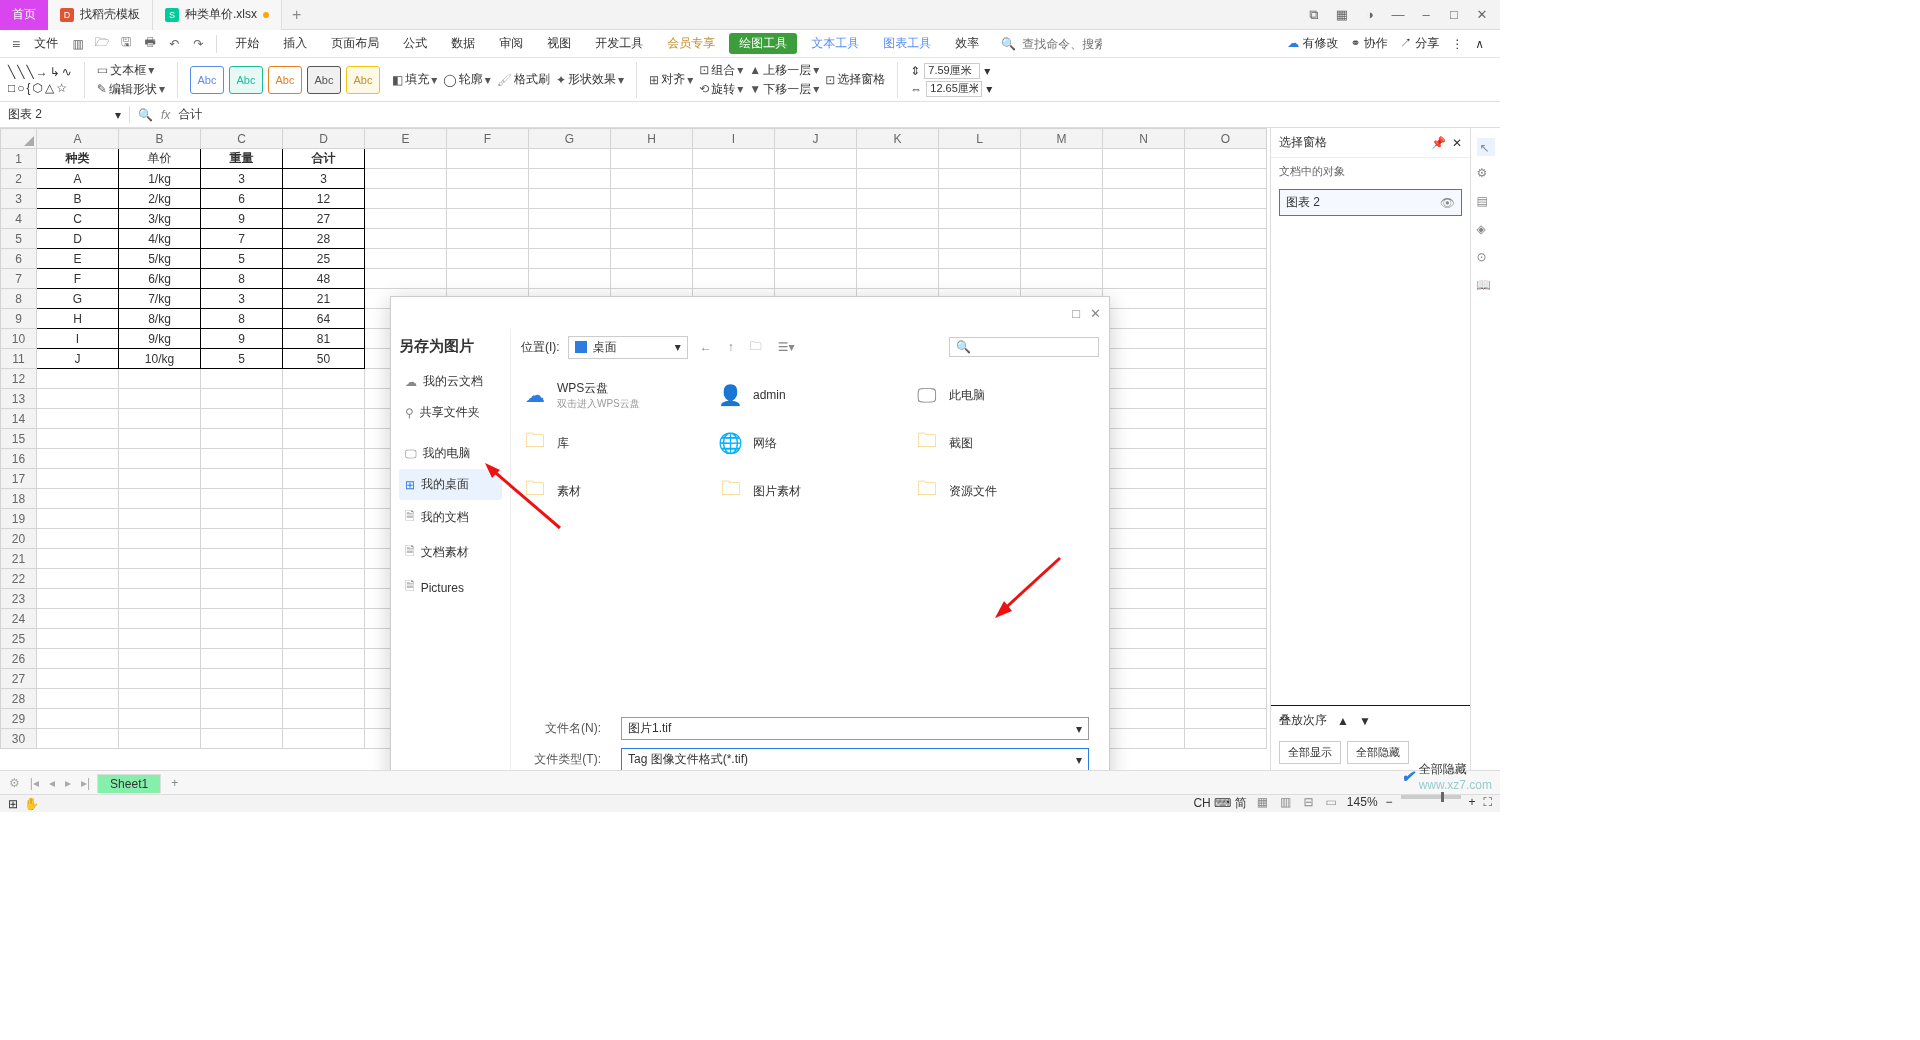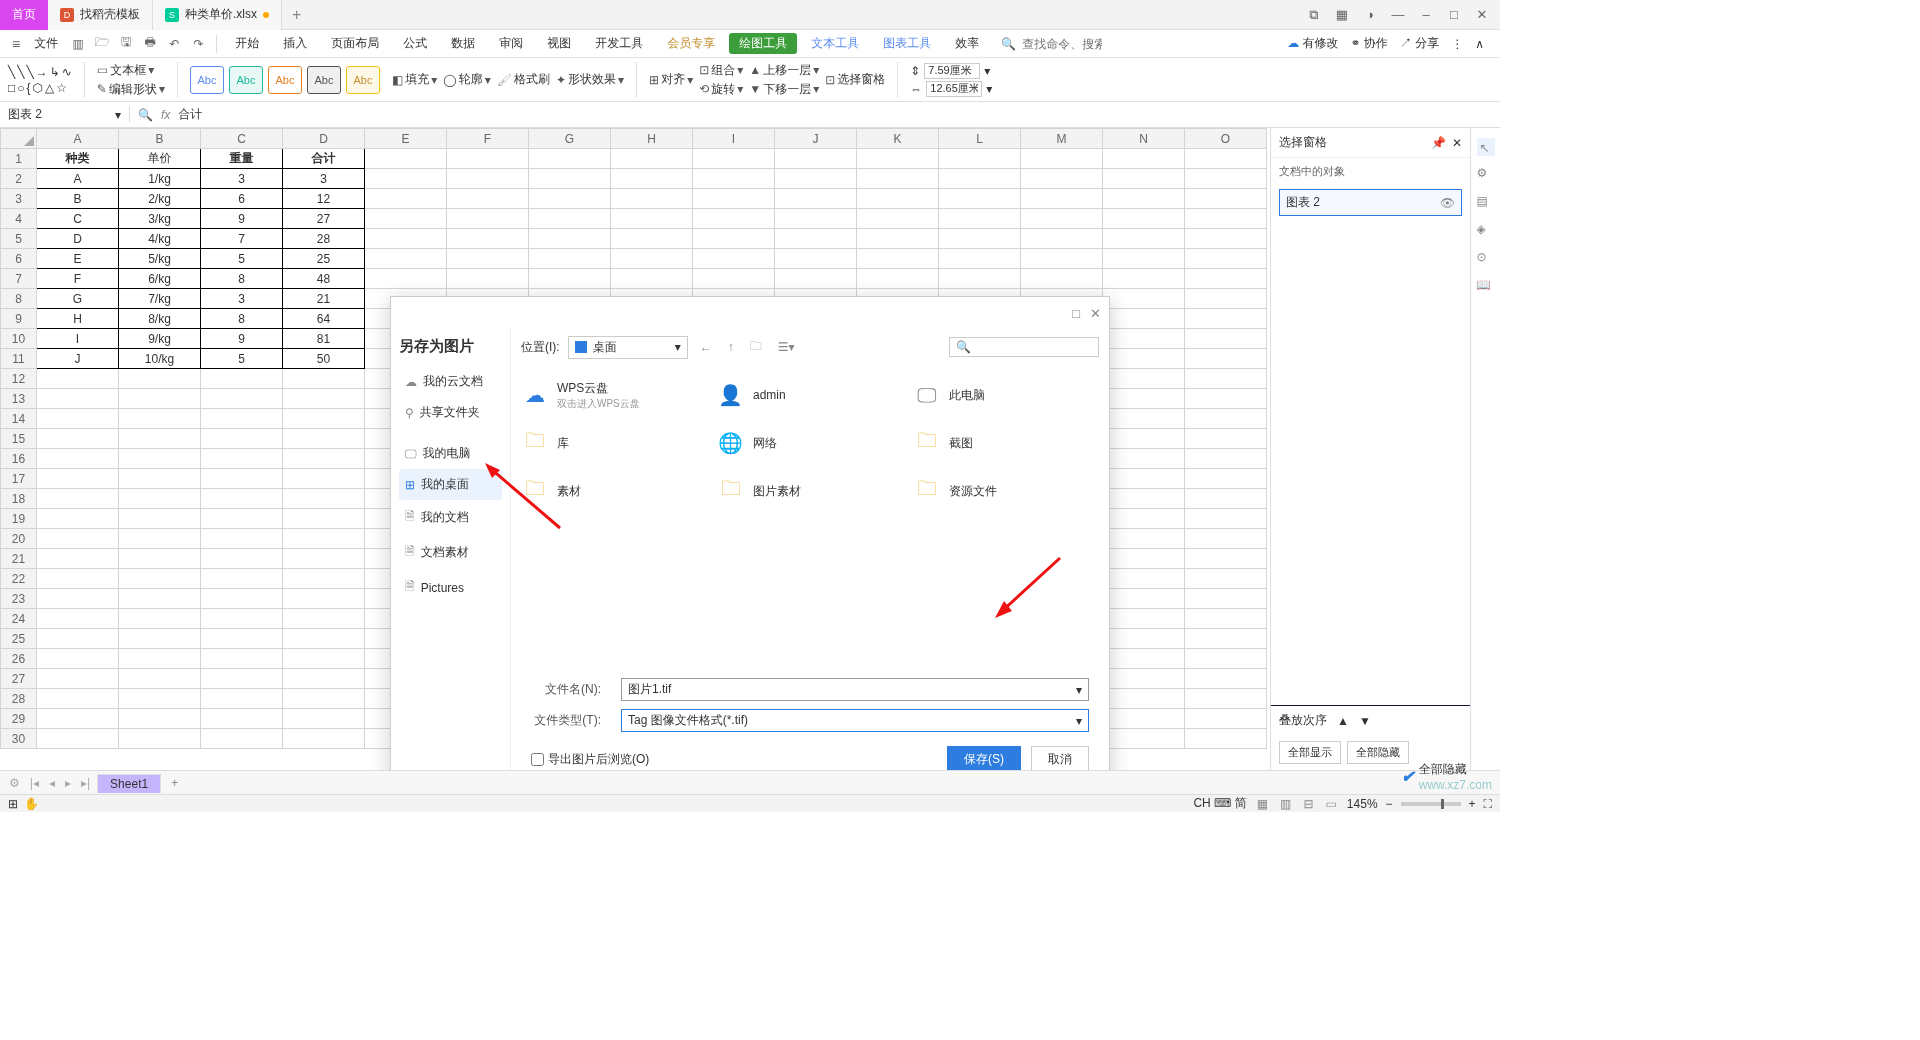--- a/index.html
+++ b/index.html
@@ -108,25 +108,25 @@
 .dlgbtns .chk{display:flex;align-items:center;gap:4px}
 .dlgbtns .sp{flex:1}
 .btn{border:1px solid #ccc;padding:4px 16px;cursor:pointer;background:#fff}
 .btn.primary{background:#2d7de0;color:#fff;border-color:#2d7de0}
 
 .arrow{position:absolute;pointer-events:none}
 
 .shtabs{height:24px;display:flex;align-items:center;border-top:1px solid #ddd;background:#f7f7f7;padding:0 6px;gap:4px}
 .shtabs .nav{color:#aaa;padding:0 3px}
 .shtabs .stg{color:#aaa;padding:0 3px}
-.shtab{background:#c4b5fd;border:1px solid #ddd;border-bottom:none;padding:2px 12px;position:relative;top:1px}
+.shtab{background:#86efac;border:1px solid #ddd;border-bottom:none;padding:2px 12px;position:relative;top:1px}
 .shtabs .plus{color:#888;padding:0 6px}
 
 .status{height:18px;background:#f3f3f3;display:flex;align-items:center;padding:0 8px;font-size:11px;color:#666;border-top:1px solid #ddd}
-.status .r{margin-left:auto;display:flex;align-items:center;gap:8px}
+.status .r{margin-left:auto;display:flex;align-items:flex-start;gap:8px}
 .viewico{color:#888;padding:0 2px}
 .watermark{position:absolute;right:8px;bottom:20px;font-size:11px;color:#6bc;display:flex;align-items:center;gap:4px;pointer-events:none}
 .watermark .logo{color:#2d7de0;font-weight:bold;font-size:16px;font-style:italic}
 </style>
 </head>
 <body>
 
 <div class="tabbar">
   <div class="tab home">
       <span>首页</span>
@@ -1008,29 +1008,20 @@
                 </div>
               </div>
             <div class="frow">
                 <label>文件类型(T):</label>
                 <div class="inp blue">
                   <span>Tag 图像文件格式(*.tif)</span>
                   <span>▾</span>
                 </div>
               </div>
           </div>
-          <div class="dlgbtns">
-            <label class="chk">
-                <input type="checkbox" style="">
-                <span>导出图片后浏览(O)</span>
-              </label>
-            <span class="sp"></span>
-            <button class="btn primary">保存(S)</button>
-            <button class="btn">取消</button>
-          </div>
         </div>
       </div>
 
     </div>
 
     <svg class="arrow" style="left:480px;top:330px" width="100" height="80">
         <line x1="80" y1="70" x2="10" y2="10" stroke="#e11" stroke-width="3"></line>
         <polygon points="5,5 20,12 12,20" fill="#e11"></polygon>
       </svg>
     <svg class="arrow" style="left:990px;top:425px" width="80" height="70">

